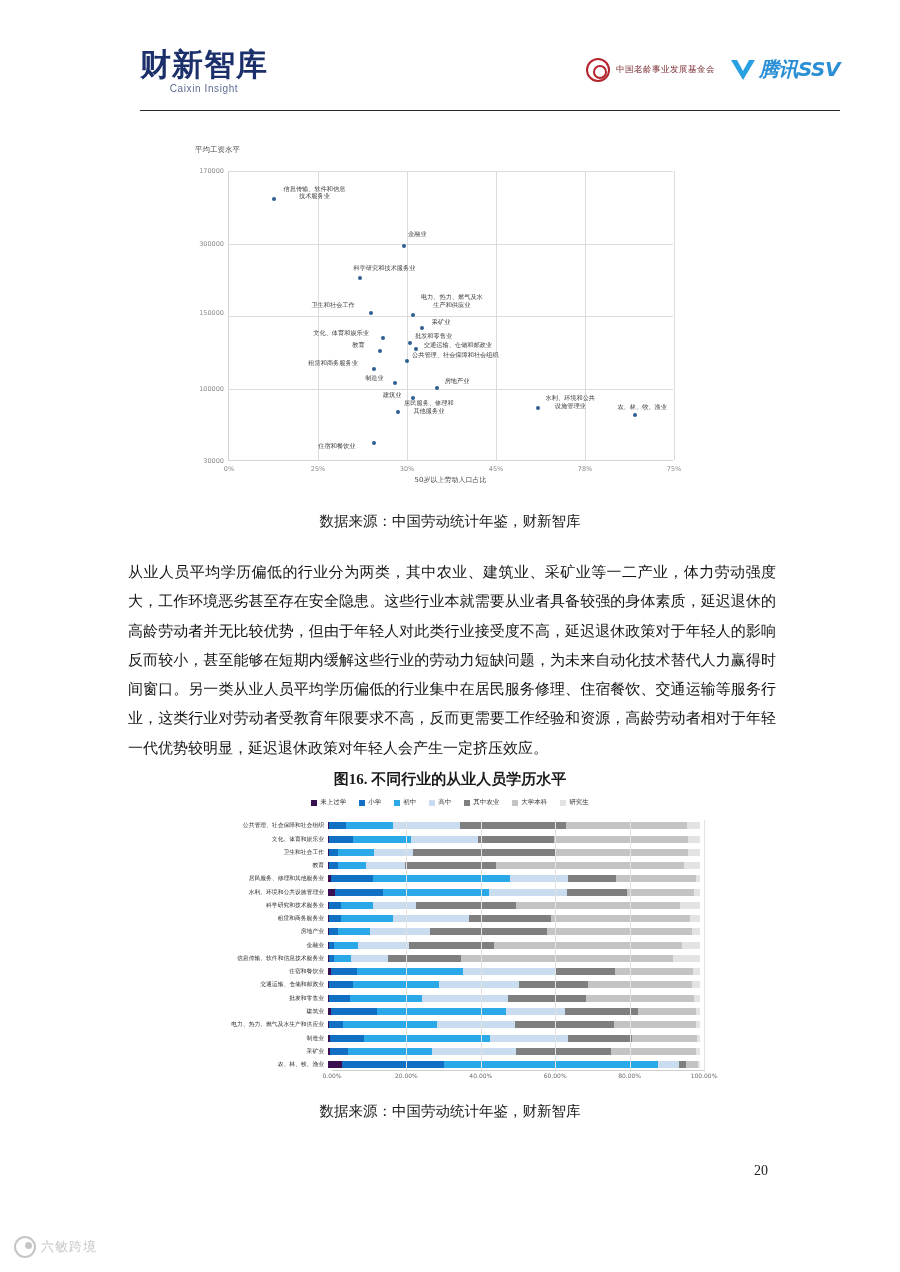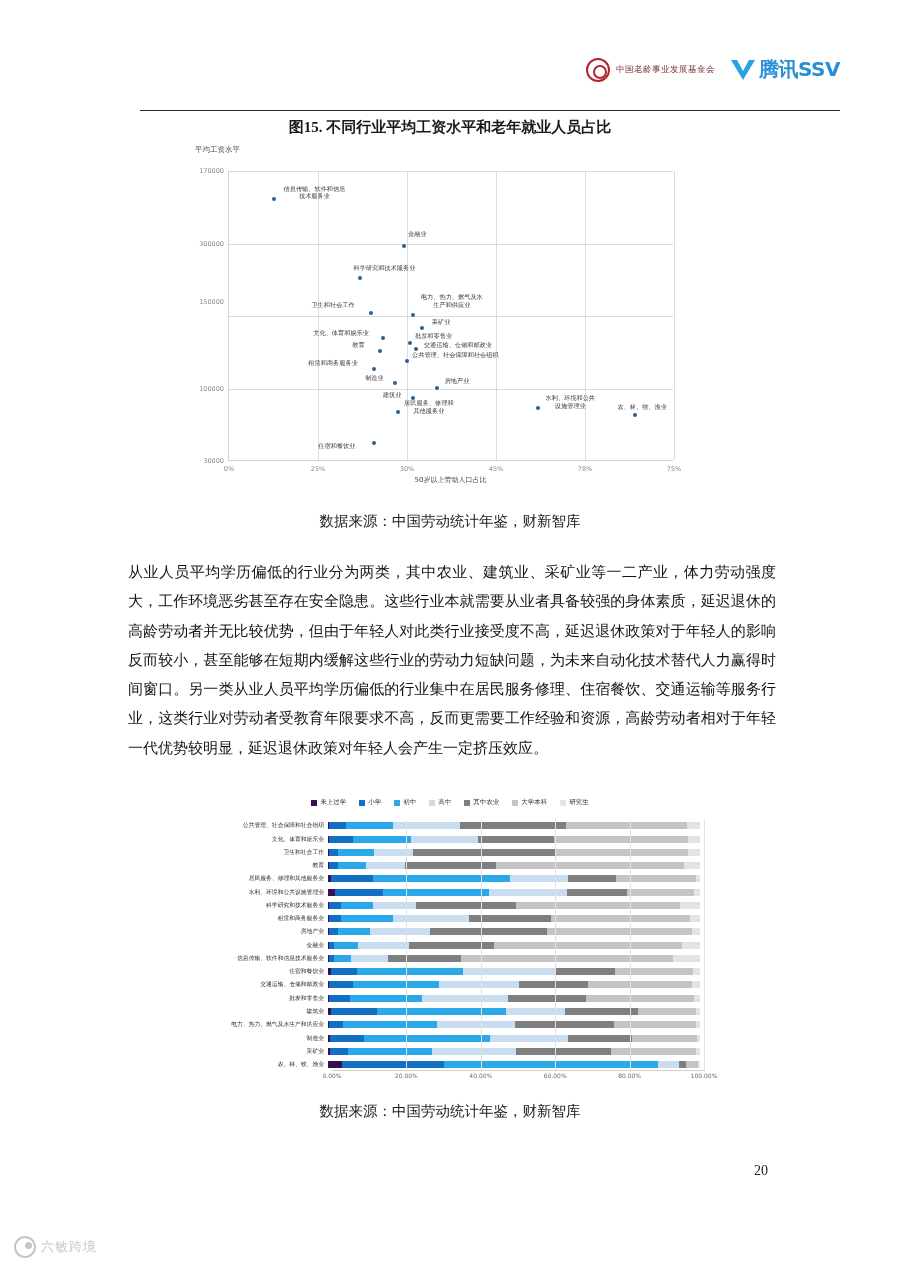--- a/index.html
+++ b/index.html
@@ -48,21 +48,21 @@
     width: 0; height: 0; border-left: 12px solid transparent;
     border-right: 12px solid transparent; border-top: 20px solid #29a0e0;
     position: relative; flex: none;
   }
   .ssv-mark::after {
     content: ""; position: absolute; left: -6px; top: -20px;
     width: 0; height: 0; border-left: 6px solid transparent;
     border-right: 6px solid transparent; border-top: 11px solid #ffffff;
   }
   .ssv-text {
-    font-family: "DejaVu Sans", sans-serif; 
+    font-family: "DejaVu Sans", sans-serif; font-style: italic;
     font-weight: bold; font-size: 20px; color: #2b8fd6; letter-spacing: -.5px;
   }
   .header-rule {
     position: absolute; left: 140px; top: 110px; width: 700px;
     border-top: 1.5px solid #2b2b2b;
   }
 
   
   .fig-title {
     position: absolute; width: 700px; left: 100px; text-align: center;
@@ -163,43 +163,46 @@
     font-family: "DejaVu Sans", sans-serif; font-size: 13px;
     color: #8d8d8d; letter-spacing: 1px;
   }
 </style>
 </head>
 <body>
 
 <div class="page">
 
   <div class="header">
+    <div class="logo-caixin">
+      <div class="cn">财新智库</div>
+      <div class="en">Caixin Insight</div>
+    </div>
     <div class="logo-right">
       <div class="fund-logo">
         <div class="fund-mark"></div>
         <div class="fund-text">中国老龄事业发展基金会</div>
       </div>
       <div class="ssv-logo">
         <div class="ssv-mark"></div>
         <div class="ssv-text">腾讯SSV</div>
       </div>
     </div>
   </div>
   <div class="header-rule"></div>
 
-  <div class="fig-title" style="top:118px">图15. 不同行业平均工资水平和老年就业人员占比</div>
 
   <div class="scatter-wrap">
     <div class="sc-ytitle">平均工资水平</div>
     <div class="sc-plot" id="sc-plot">
         <div class="sc-ylab" style="top: 290px;">30000</div>
         <div class="sc-gridh" style="top: 217.5px;"></div>
         <div class="sc-ylab" style="top: 217.5px;">100000</div>
         <div class="sc-gridh" style="top: 145px;"></div>
-        <div class="sc-ylab" style="top: 131px;">150000</div>
+        <div class="sc-ylab" style="top: 142px;">150000</div>
         <div class="sc-gridh" style="top: 72.5px;"></div>
         <div class="sc-ylab" style="top: 72.5px;">300000</div>
         <div class="sc-gridh" style="top: 0px;"></div>
         <div class="sc-ylab" style="top: 0px;">170000</div>
         <div class="sc-xlab" style="left: 0px;">0%</div>
         <div class="sc-gridv" style="left: 89px;"></div>
         <div class="sc-xlab" style="left: 89px;">25%</div>
         <div class="sc-gridv" style="left: 178px;"></div>
         <div class="sc-xlab" style="left: 178px;">30%</div>
         <div class="sc-gridv" style="left: 267px;"></div>
@@ -289,20 +292,21 @@
           <div style="text-align: center;">住宿和餐饮业</div>
         </div>
       </div>
     <div class="sc-xtitle">50岁以上劳动人口占比</div>
   </div>
 
   <div class="fig-source" style="top:512px">数据来源：中国劳动统计年鉴，财新智库</div>
 
   <div class="body-text">从业人员平均学历偏低的行业分为两类，其中农业、建筑业、采矿业等一二产业，体力劳动强度大，工作环境恶劣甚至存在安全隐患。这些行业本就需要从业者具备较强的身体素质，延迟退休的高龄劳动者并无比较优势，但由于年轻人对此类行业接受度不高，延迟退休政策对于年轻人的影响反而较小，甚至能够在短期内缓解这些行业的劳动力短缺问题，为未来自动化技术替代人力赢得时间窗口。另一类从业人员平均学历偏低的行业集中在居民服务修理、住宿餐饮、交通运输等服务行业，这类行业对劳动者受教育年限要求不高，反而更需要工作经验和资源，高龄劳动者相对于年轻一代优势较明显，延迟退休政策对年轻人会产生一定挤压效应。</div>
 
+  <div class="fig-title" style="top:770px">图16. 不同行业的从业人员学历水平</div>
 
   <div class="bar-wrap">
     <div class="bar-legend" id="bar-legend">
         <div class="bl-item">
           <div class="bl-swatch" style="background: rgb(59, 16, 80);"></div>
           <div class="bl-text">未上过学</div>
         </div>
         <div class="bl-item">
           <div class="bl-swatch" style="background: rgb(18, 112, 196);"></div>
           <div class="bl-text">小学</div>

